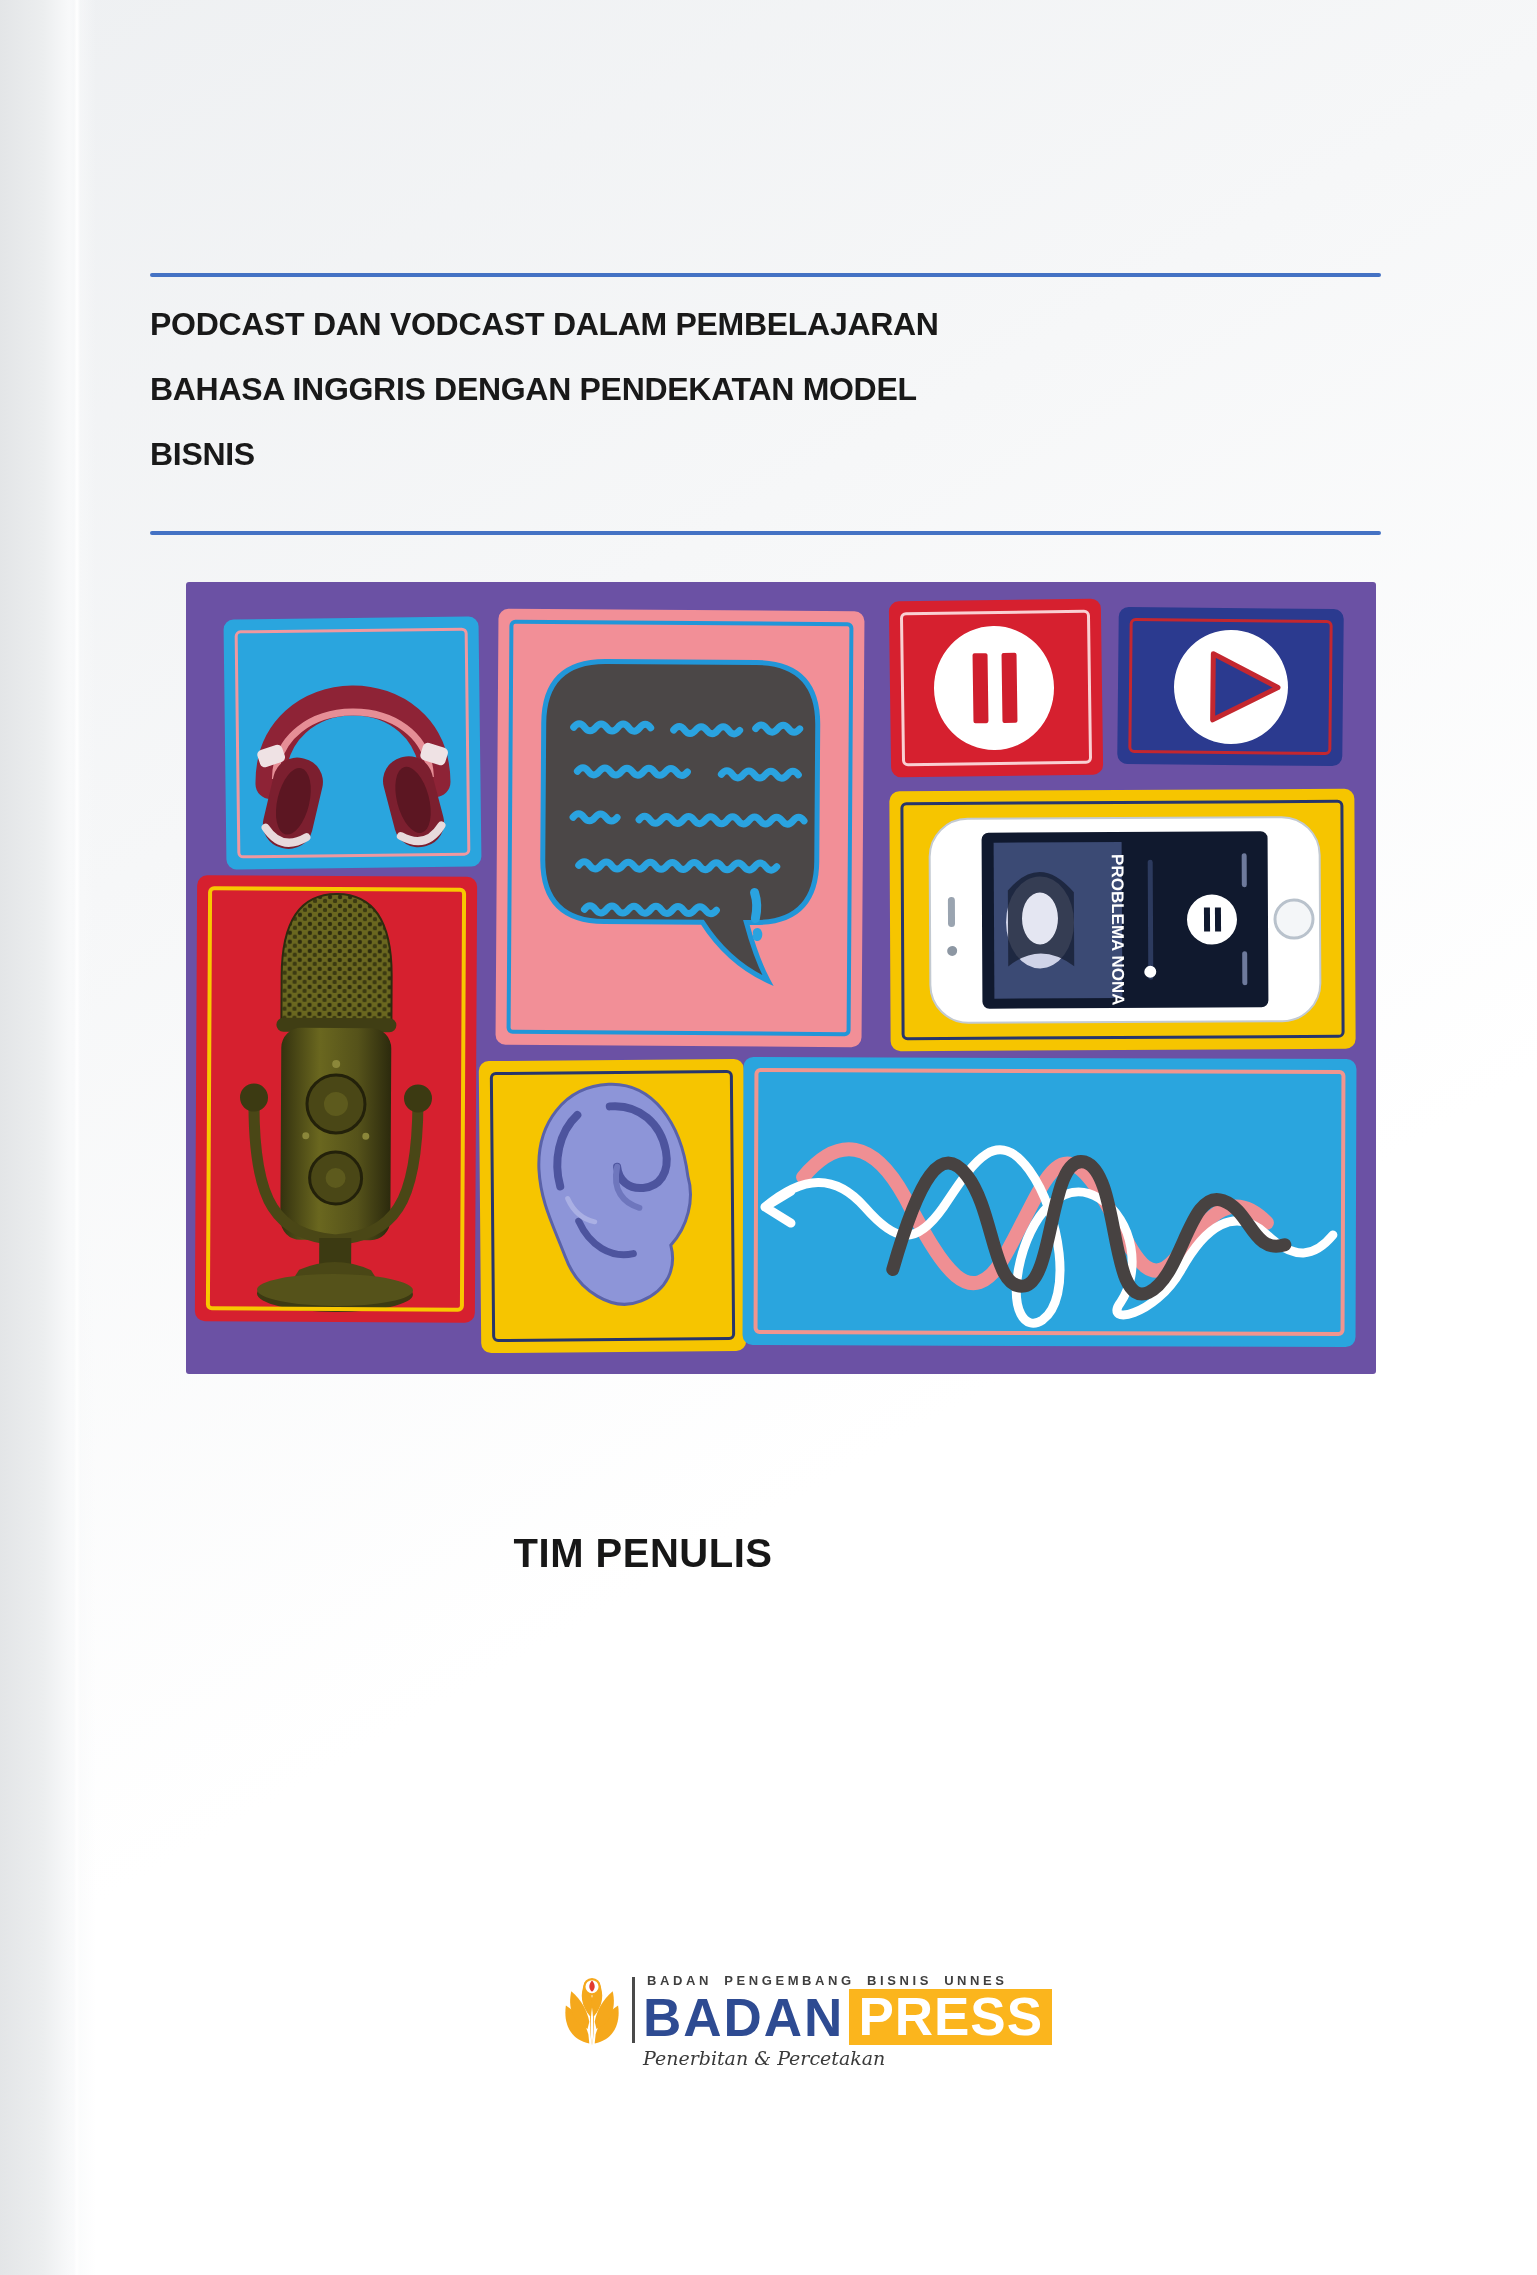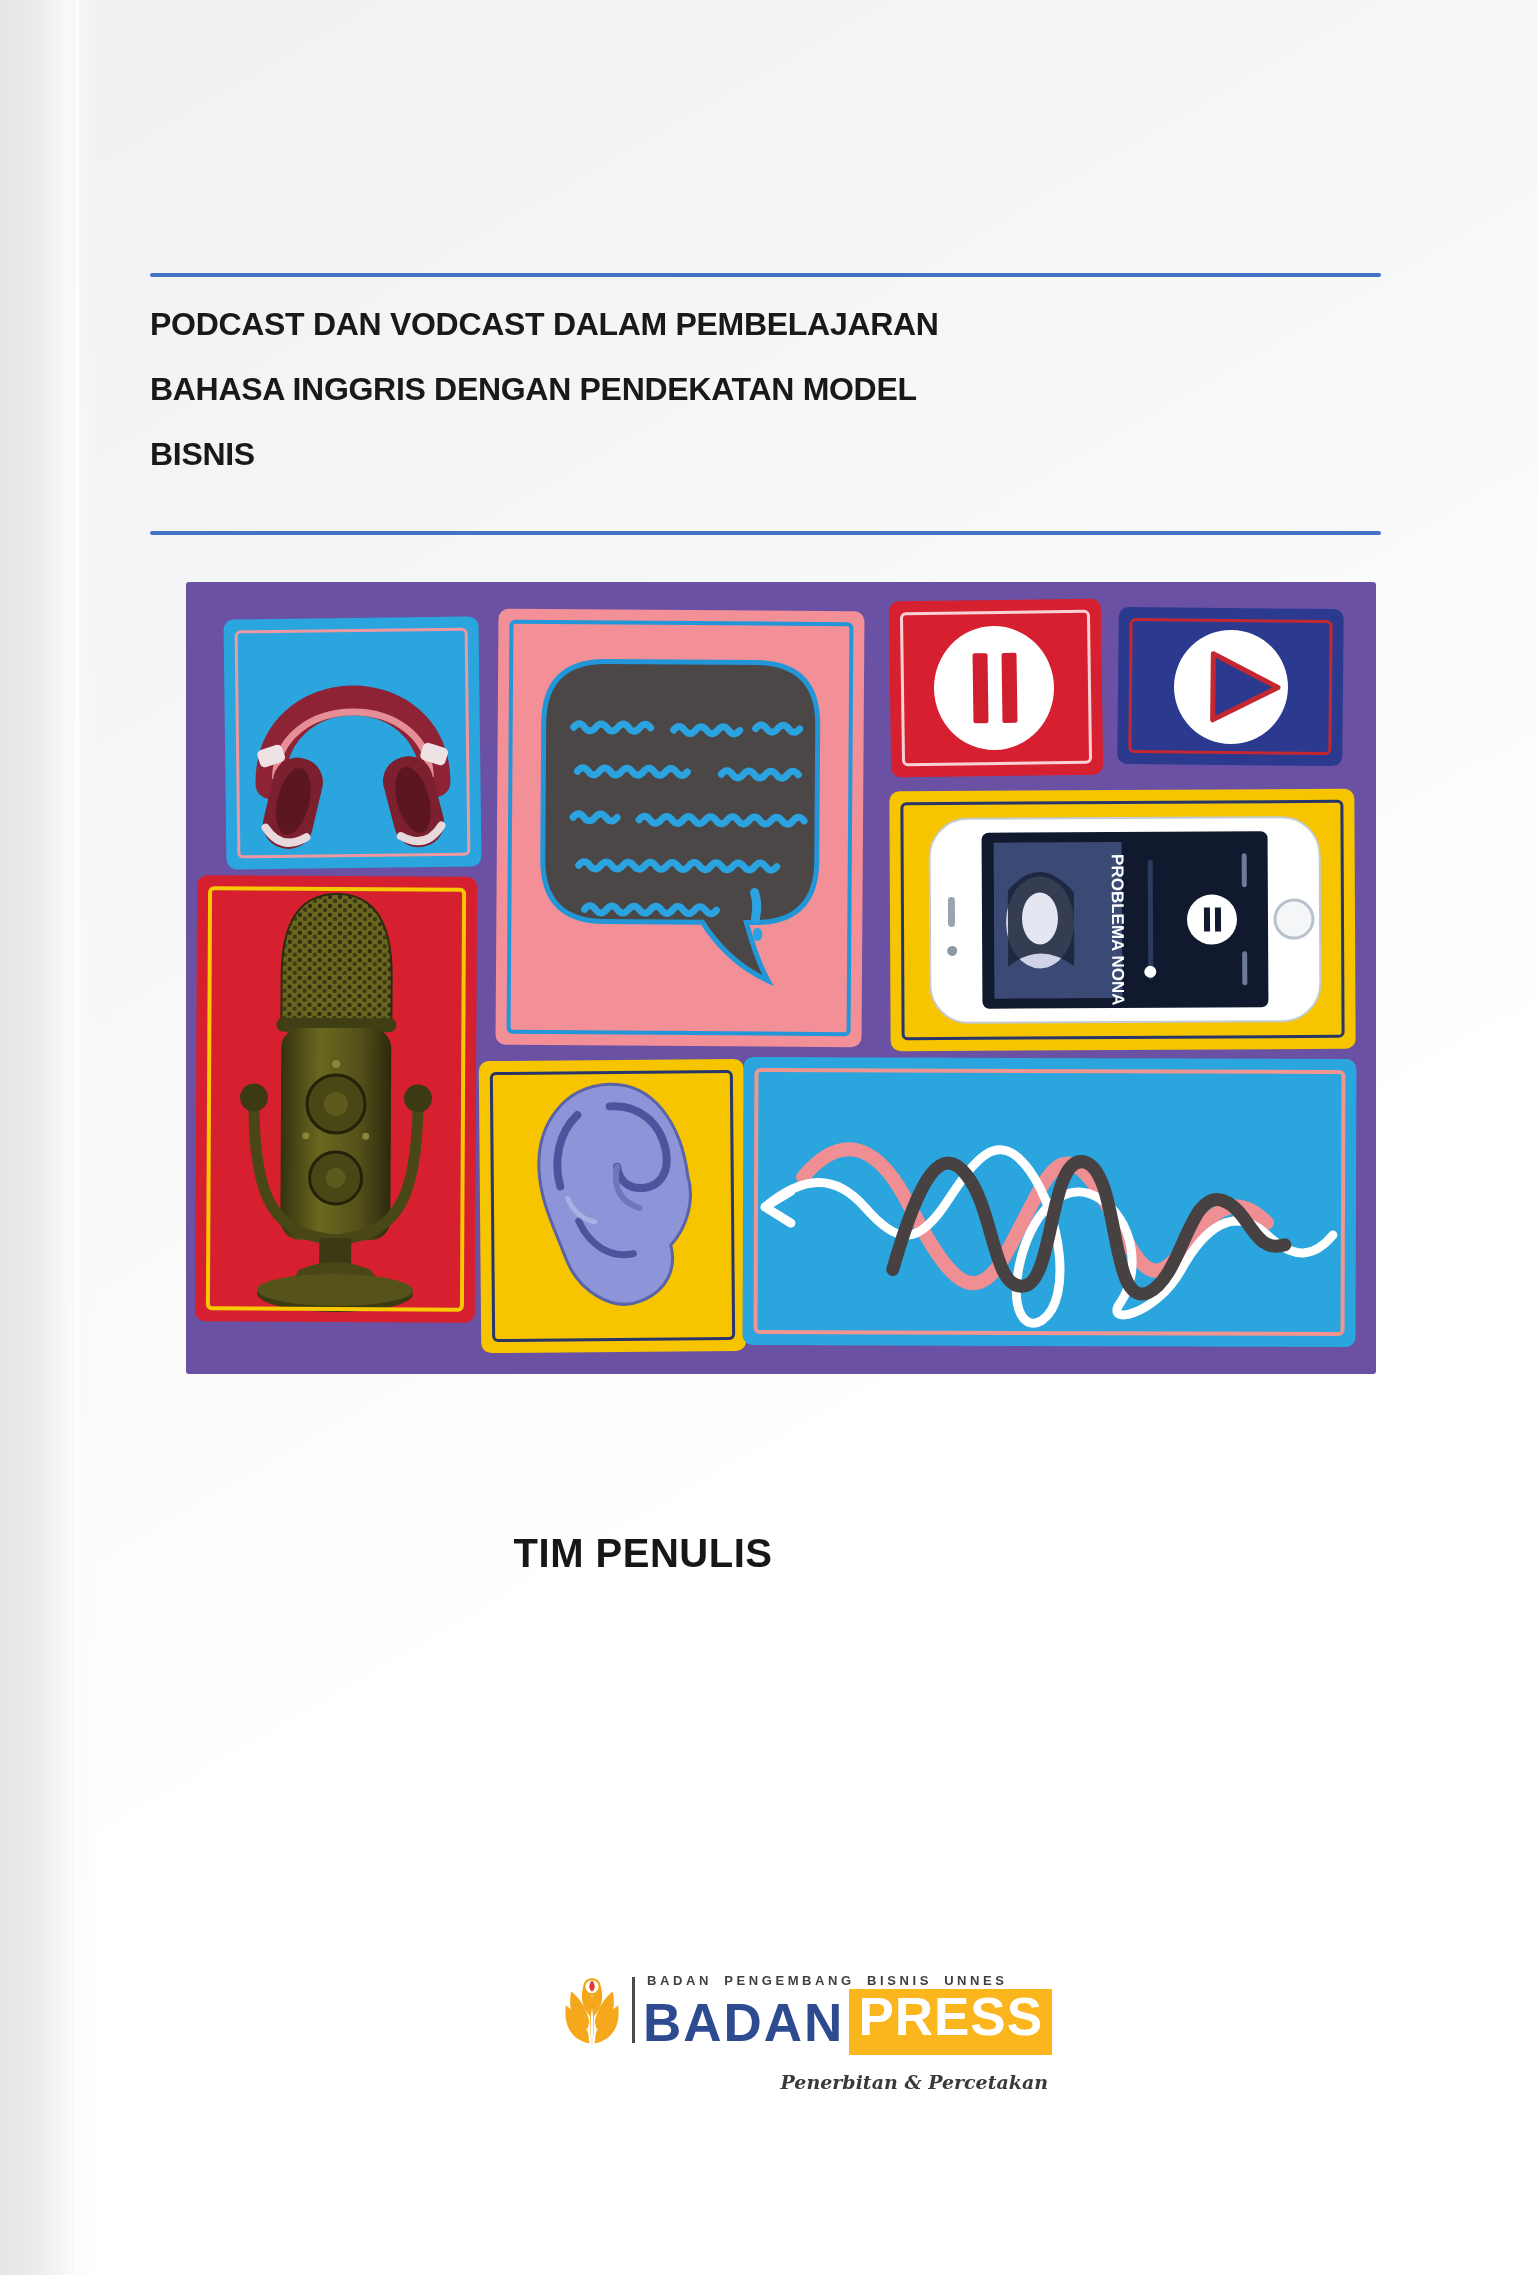--- a/index.html
+++ b/index.html
@@ -71,25 +71,25 @@
   .pub-tagline-top{
     font-size:13px;font-weight:bold;color:#3f3f3f;
     letter-spacing:3.6px;word-spacing:5px;white-space:nowrap;margin:2px 0 1px 4px;
   }
   .pub-name-row{display:flex;align-items:center;}
   .pub-name-primary{
     font-size:53px;font-weight:800;color:#2e4b92;letter-spacing:2px;line-height:1;white-space:nowrap;
   }
   .pub-name-secondary{
     font-size:53px;font-weight:800;color:#ffffff;background:#fbb51d;
-    padding:1px 9px 12px 9px;margin-left:5px;letter-spacing:1px;line-height:1;white-space:nowrap;
+    padding:1px 9px 2px 9px;margin-left:5px;letter-spacing:1px;line-height:1;white-space:nowrap;
   }
   .pub-tagline-bottom{
-    font-family:"DejaVu Serif",serif;font-style:italic;font-weight:bold;
-    font-size:19px;color:#3a3a3a;text-align:right;margin-top:16px;padding-right:4px;white-space:nowrap;
+    font-family:"DejaVu Serif",serif;font-style:italic;font-weight:normal;
+    font-size:19px;color:#3a3a3a;margin-top:2px;padding-right:4px;white-space:nowrap;
   }
 </style>
 </head>
 <body>
 
 <div class="page">
   <div class="spine-shadow"></div>
   <div class="spine-edge"></div>
 
   <div class="rule rule-top"></div>

